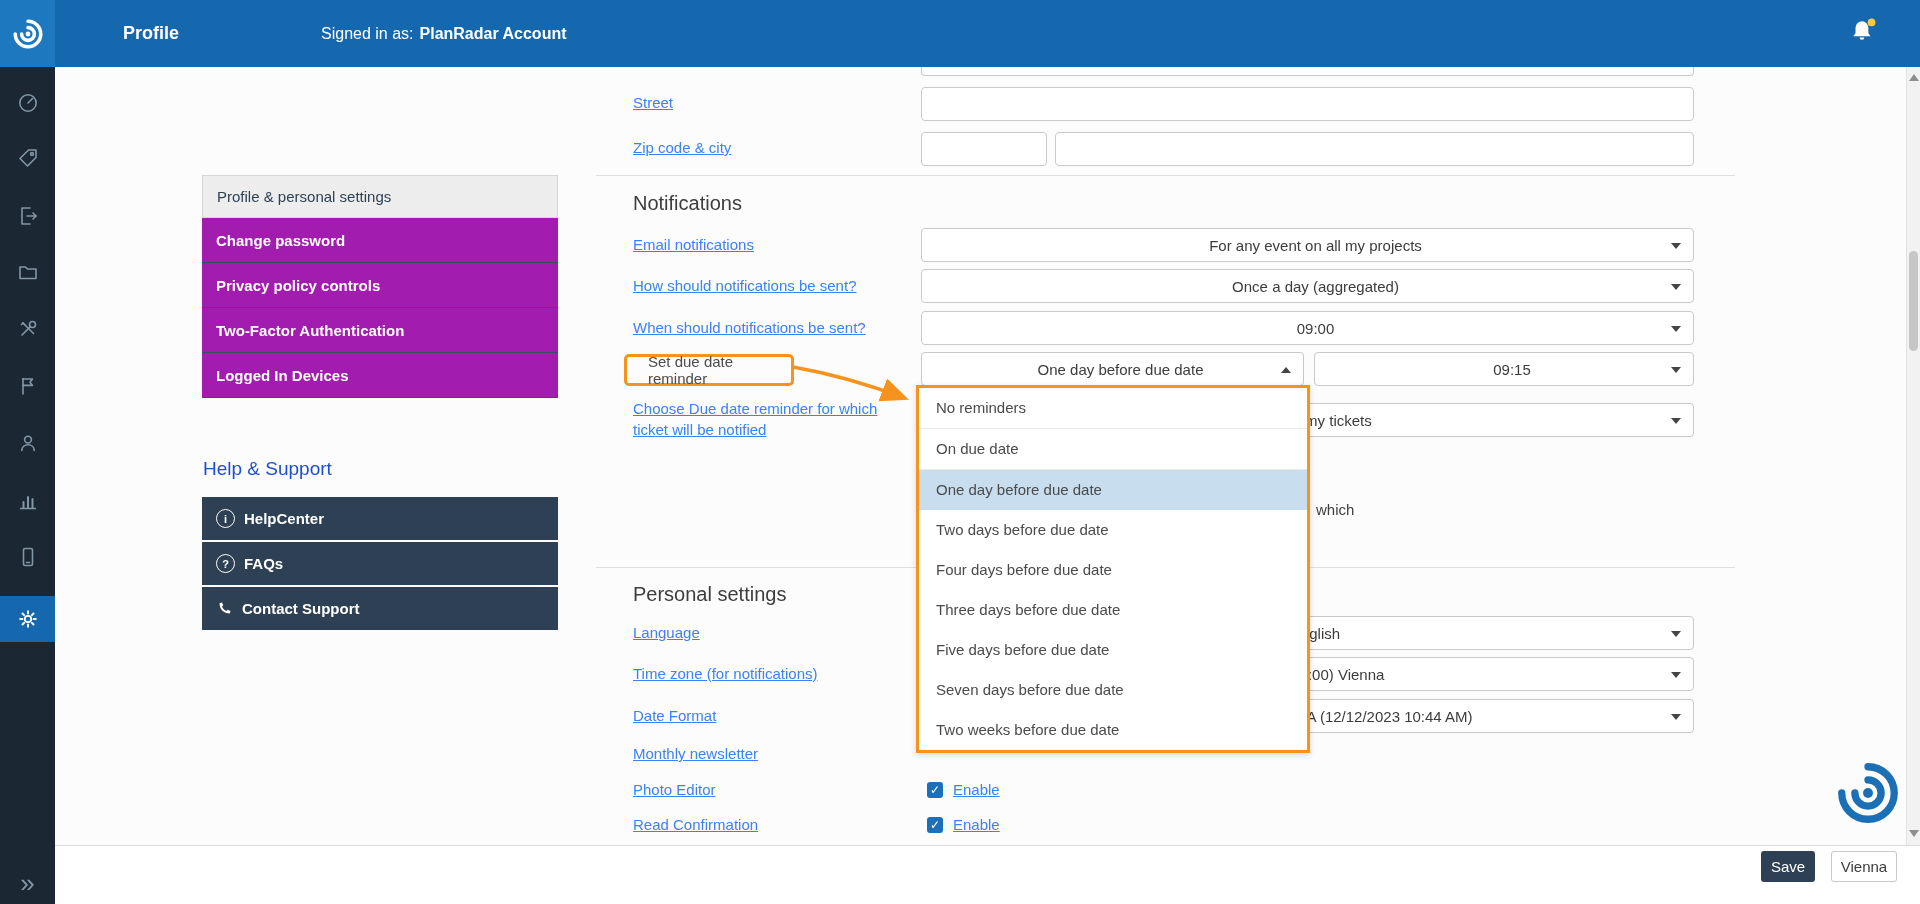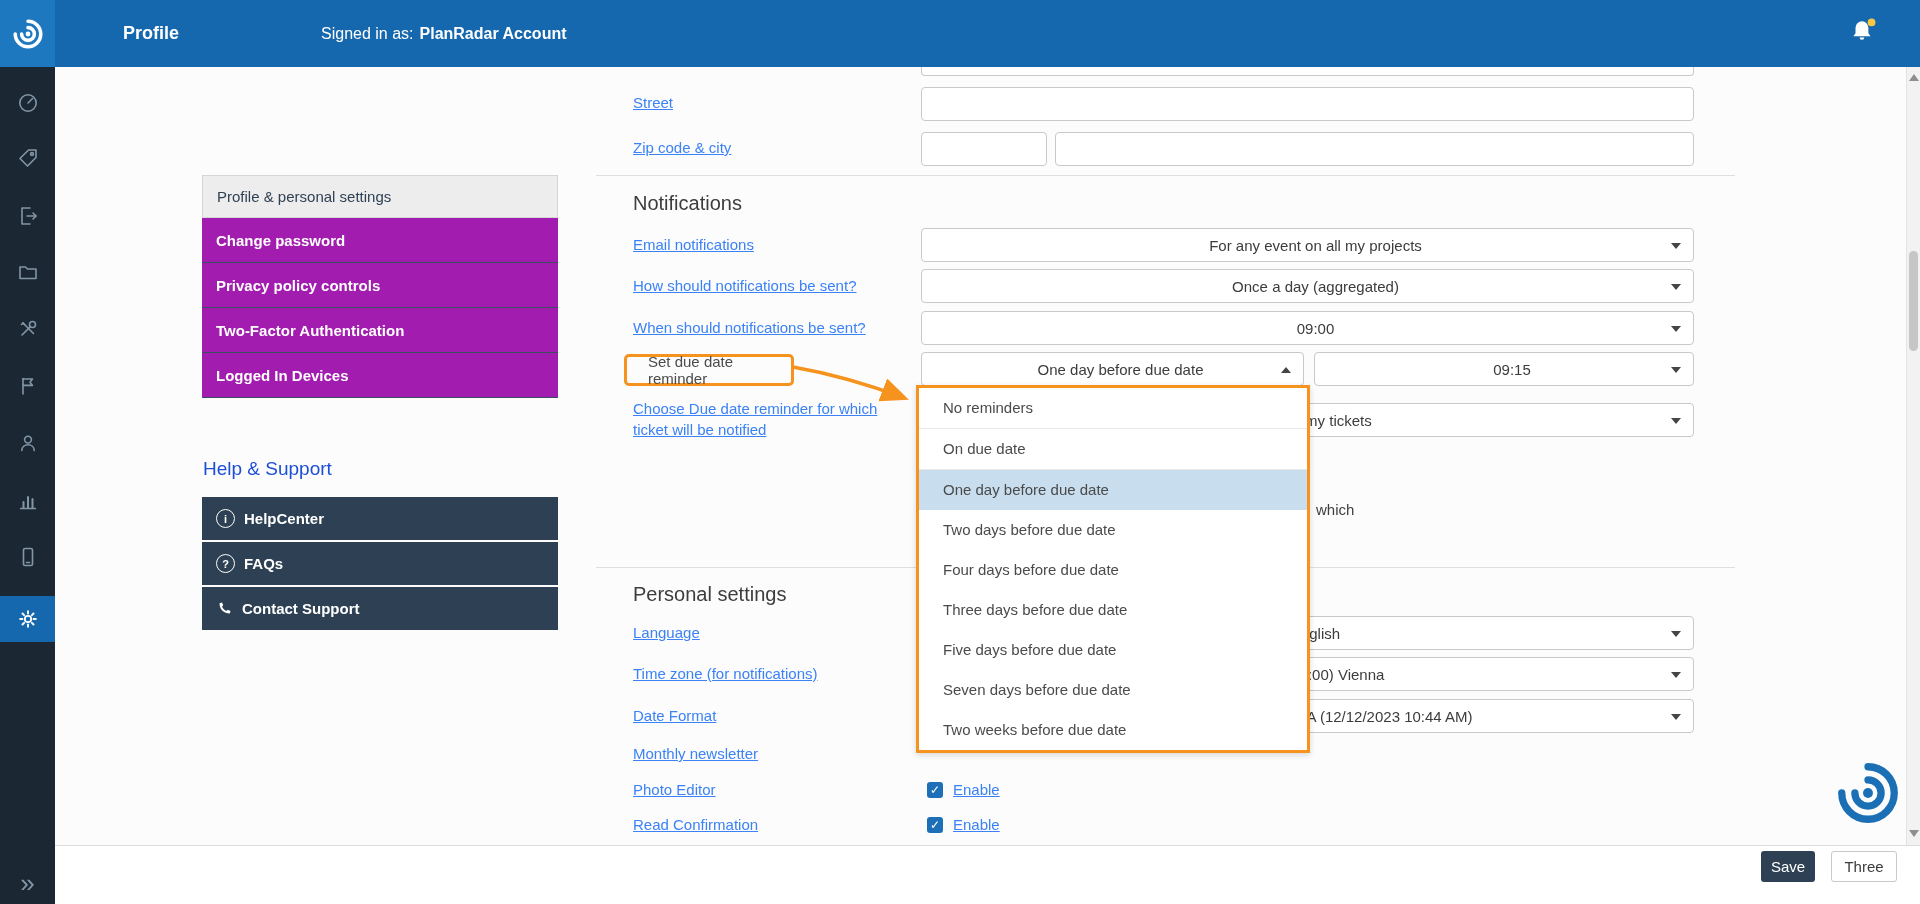--- a/index.html
+++ b/index.html
@@ -51,21 +51,21 @@
 
   .cb{position:absolute;width:16px;height:16px;background:#1D70B8;border-radius:3px;color:#fff;
       font-size:12px;line-height:16px;text-align:center;cursor:pointer;}
   .cb::after{content:"\2713";}
 
   
   .due-box{left:624px;top:354px;width:170px;height:32px;border:3px solid #F6921E;border-radius:5px;box-sizing:border-box;
       display:flex;align-items:center;justify-content:center;font-size:15px;color:#4C4C4C;z-index:9;padding-left:21px;}
   .dd{left:916px;top:385px;width:394px;background:#fff;border:3px solid #F6921E;z-index:10;box-sizing:border-box;
       box-shadow:0 2px 6px rgba(0,0,0,0.15);}
-  .dd-item{height:40px;line-height:40px;padding-left:24px;font-size:15px;color:#4A4A4A;cursor:pointer;}
+  .dd-item{height:40px;line-height:40px;padding-left:17px;font-size:15px;color:#4A4A4A;cursor:pointer;}
   .dd-item.sep{border-bottom:1px solid #E9E9E9;}
   .dd-item.selected{background:#C8DDEE;}
   .arrow-svg{left:788px;top:360px;z-index:11;pointer-events:none;}
   .myself{left:1316px;top:501px;font-size:15px;color:#3F3F3F;z-index:1;}
 
   
   .footerbar{left:55px;top:845px;width:1865px;height:59px;background:#fff;border-top:1px solid #DDDDDD;z-index:12;}
   .btn{position:absolute;height:31px;border-radius:3px;display:flex;align-items:center;justify-content:center;
       font-size:15px;cursor:pointer;box-sizing:border-box;}
   .btn-save{left:1761px;top:851px;width:54px;background:#2E4154;color:#fff;}
@@ -307,21 +307,21 @@
       <g fill="none" stroke="#1B6FB5" stroke-width="5" stroke-linecap="round">
         <path d="M24 6 A18 18 0 1 1 6 24"></path>
         <path d="M24 15 A9 9 0 1 1 15 24"></path>
       </g>
       <circle cx="24" cy="24" r="3.4" fill="#1B6FB5"></circle>
     </svg>
   </div>
 
   <div class="abs footerbar"></div>
   <div class="btn btn-save" style="z-index:13">Save</div>
-  <div class="btn btn-cancel" style="z-index:13">Three</div>
+  <div class="btn btn-cancel" style="z-index:13">Vienna</div>
 
   <div class="abs scrollbar">
     <div class="sb-up"></div>
     <div class="sb-thumb"></div>
     <div class="sb-down"></div>
   </div>
 
 </div>
 
 </body></html>

